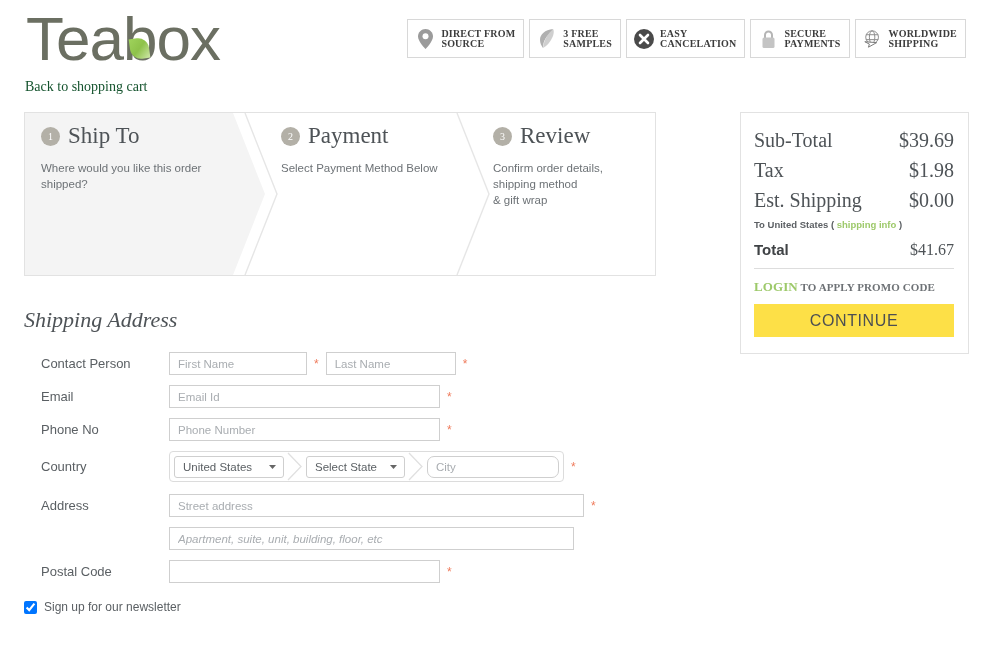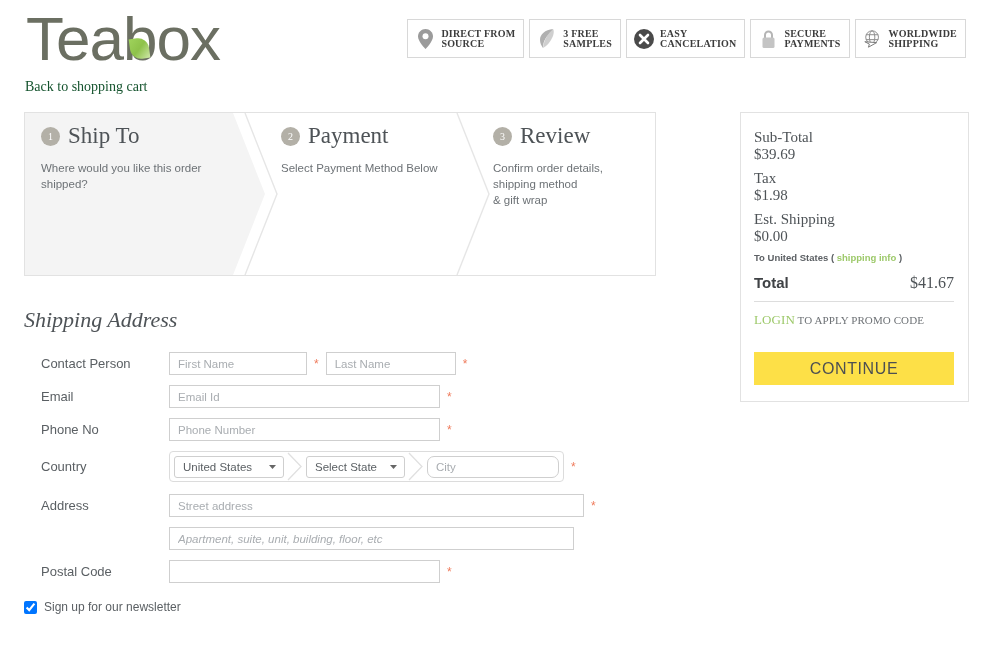--- a/index.html
+++ b/index.html
@@ -139,46 +139,46 @@
     position: absolute;
     right: 27px; top: 112px;
     width: 229px;
     border: 1px solid #e2e2e2;
     background: #fff;
     padding: 16px 14px 16px 13px;
   }
   .sum-row {
     display: flex; justify-content: space-between; align-items: baseline;
     font-family: "Liberation Serif", serif;
-    font-size: 15px;
+    font-size: 20px;
     color: #4e5357;
     margin-bottom: 7px;
-    flex-direction: column;
   }
   .sum-note {
     font-size: 9.5px;
     color: #5c6064;
     font-weight: 700;
     margin-top: 7px;
     margin-bottom: 11px;
   }
   .sum-note a { color: #9dc96a; text-decoration: none; font-weight: 700; cursor: pointer; }
   .sum-total {
     display: flex; justify-content: space-between; align-items: baseline;
     border-bottom: 1px solid #ddd;
     padding-bottom: 9px;
   }
   .sum-total .lbl { font-size: 15px; font-weight: 700; color: #3f4245; }
   .sum-total .val { font-family: "Liberation Serif", serif; font-size: 16px; color: #4e5357; }
   .promo {
-    margin-top: 10px; margin-bottom: 24px;
+    margin-top: 10px; margin-bottom: 9px;
     font-family: "Liberation Serif", serif;
     font-size: 11px;
     color: #6e7276;
     letter-spacing: .1px;
+    font-weight: bold;
   }
   .promo .login { color: #9dc96a; font-size: 13px; cursor: pointer; }
   .continue-btn {
     display: block; width: 100%; height: 33px;
     background: #fde047;
     border: none;
     color: #4c4f52;
     font-size: 16px;
     letter-spacing: .6px;
     font-family: "Liberation Sans", sans-serif;

